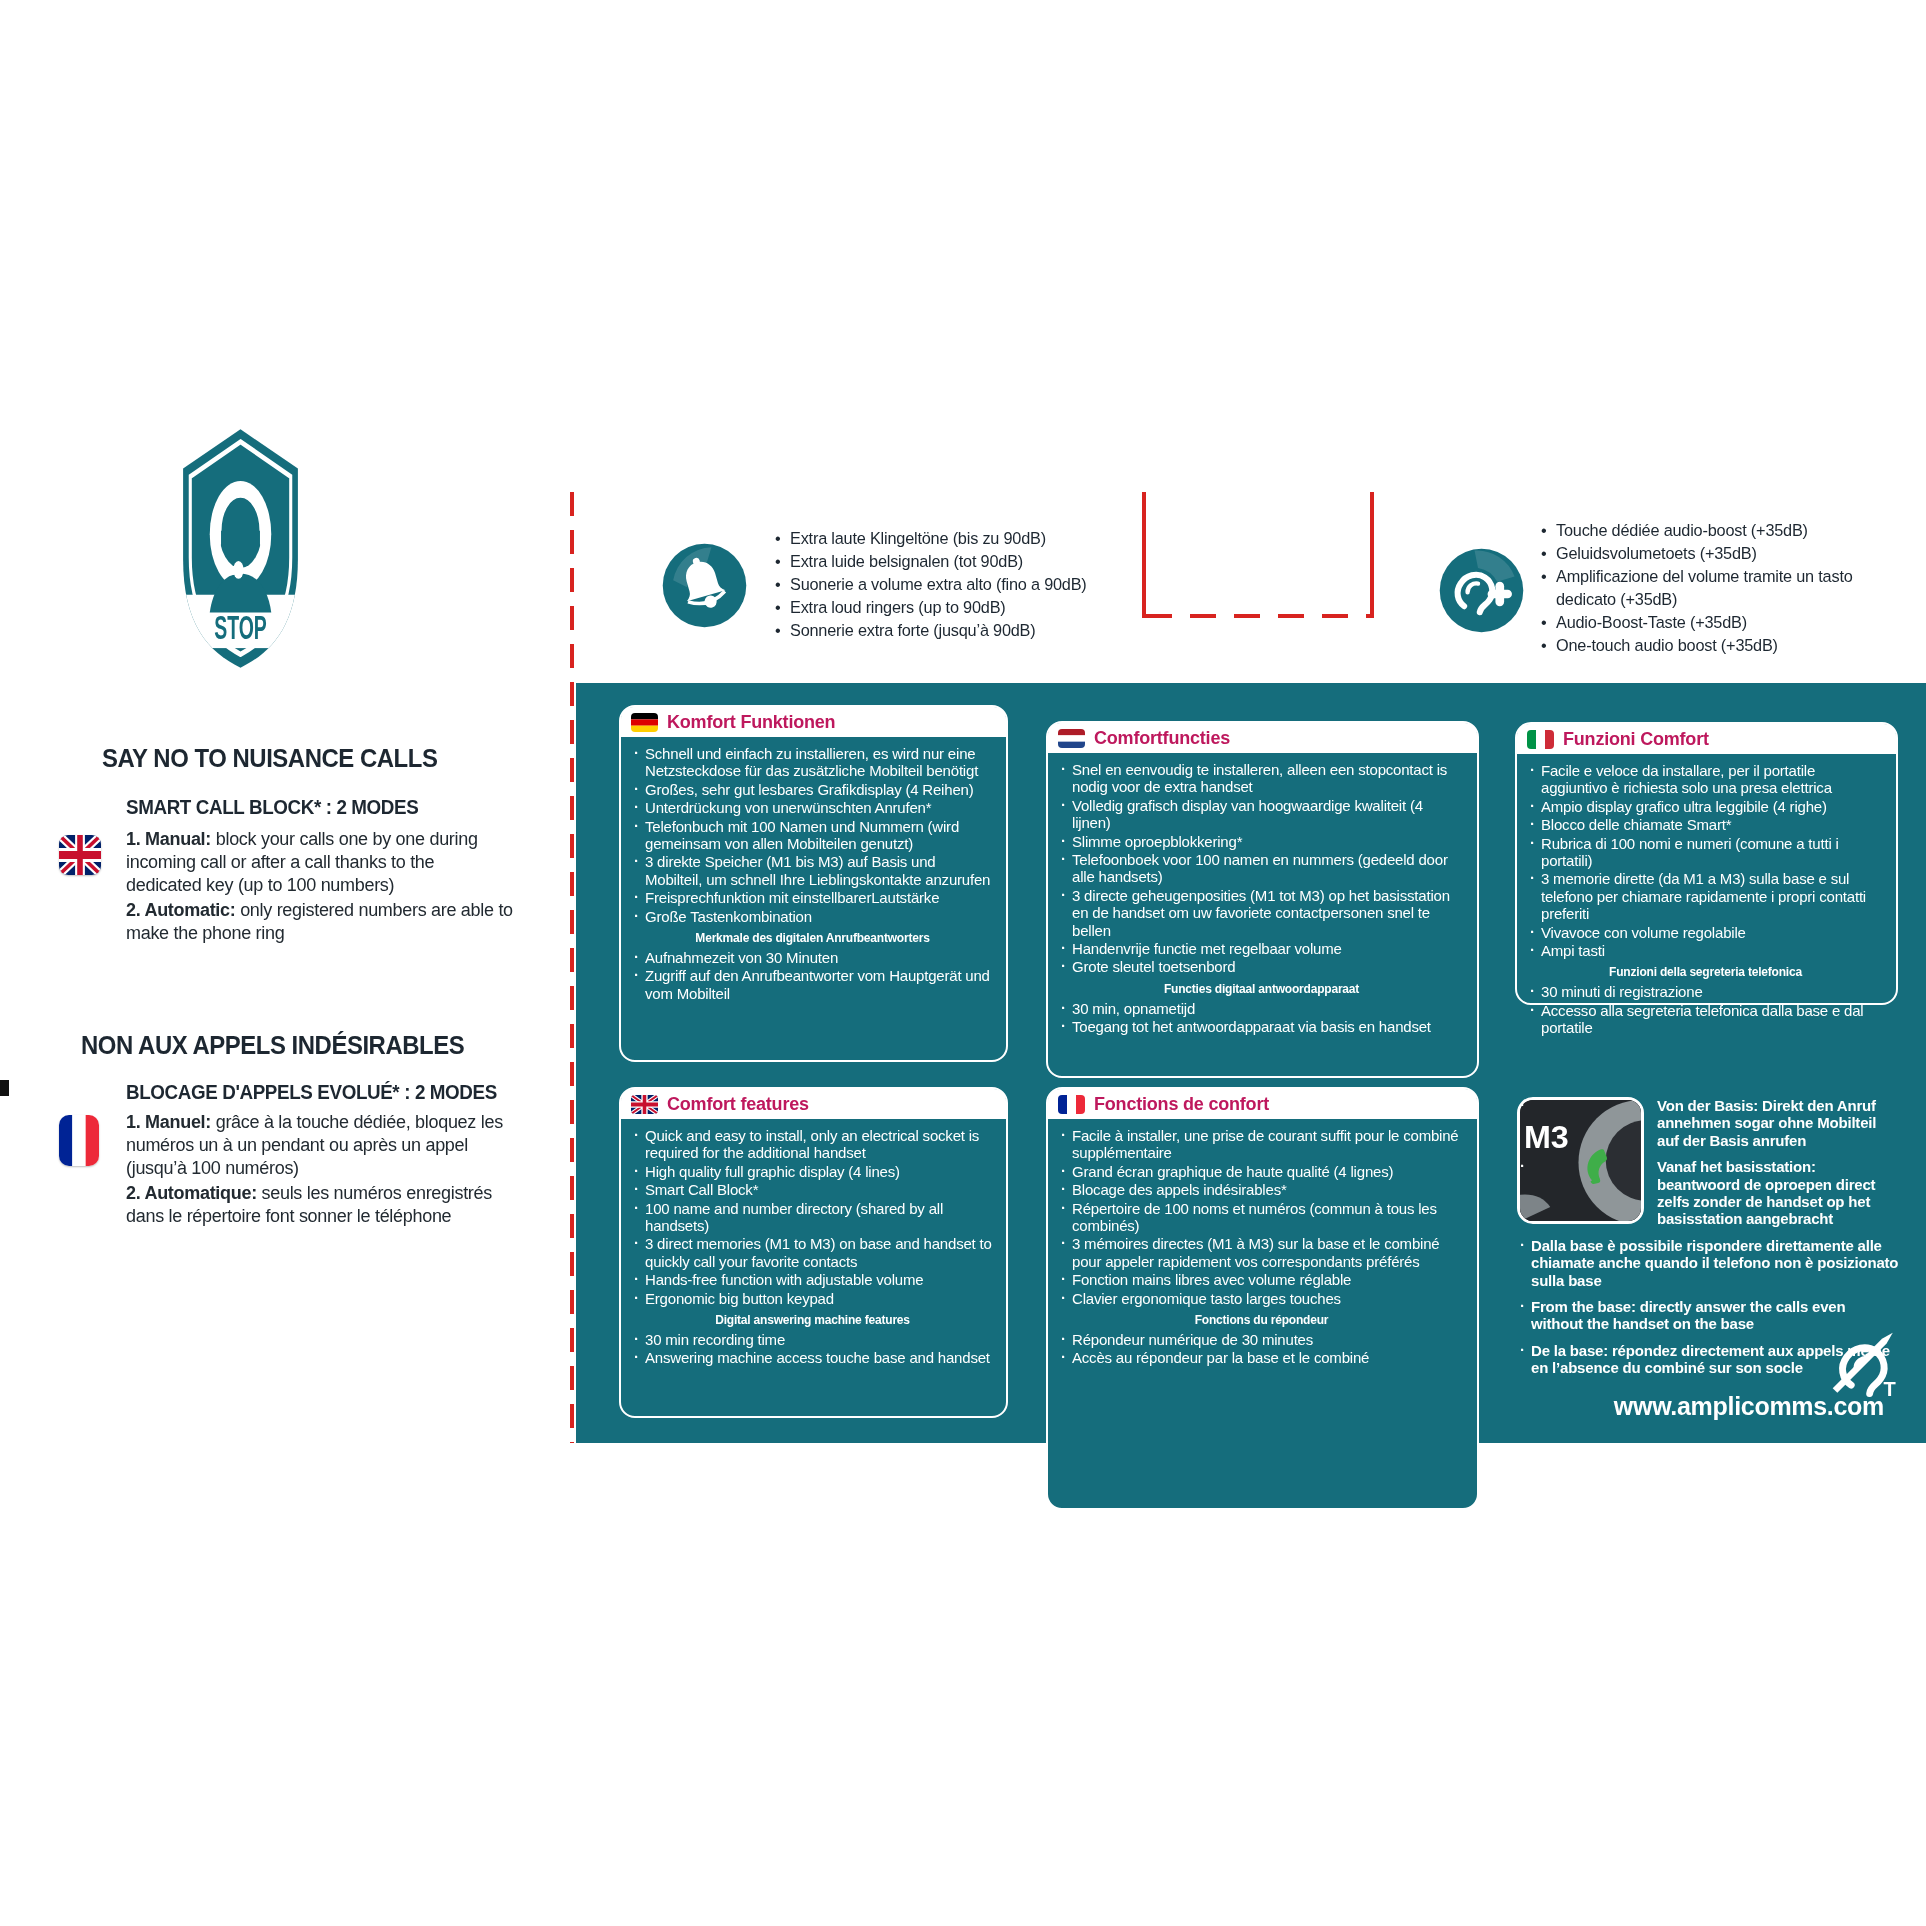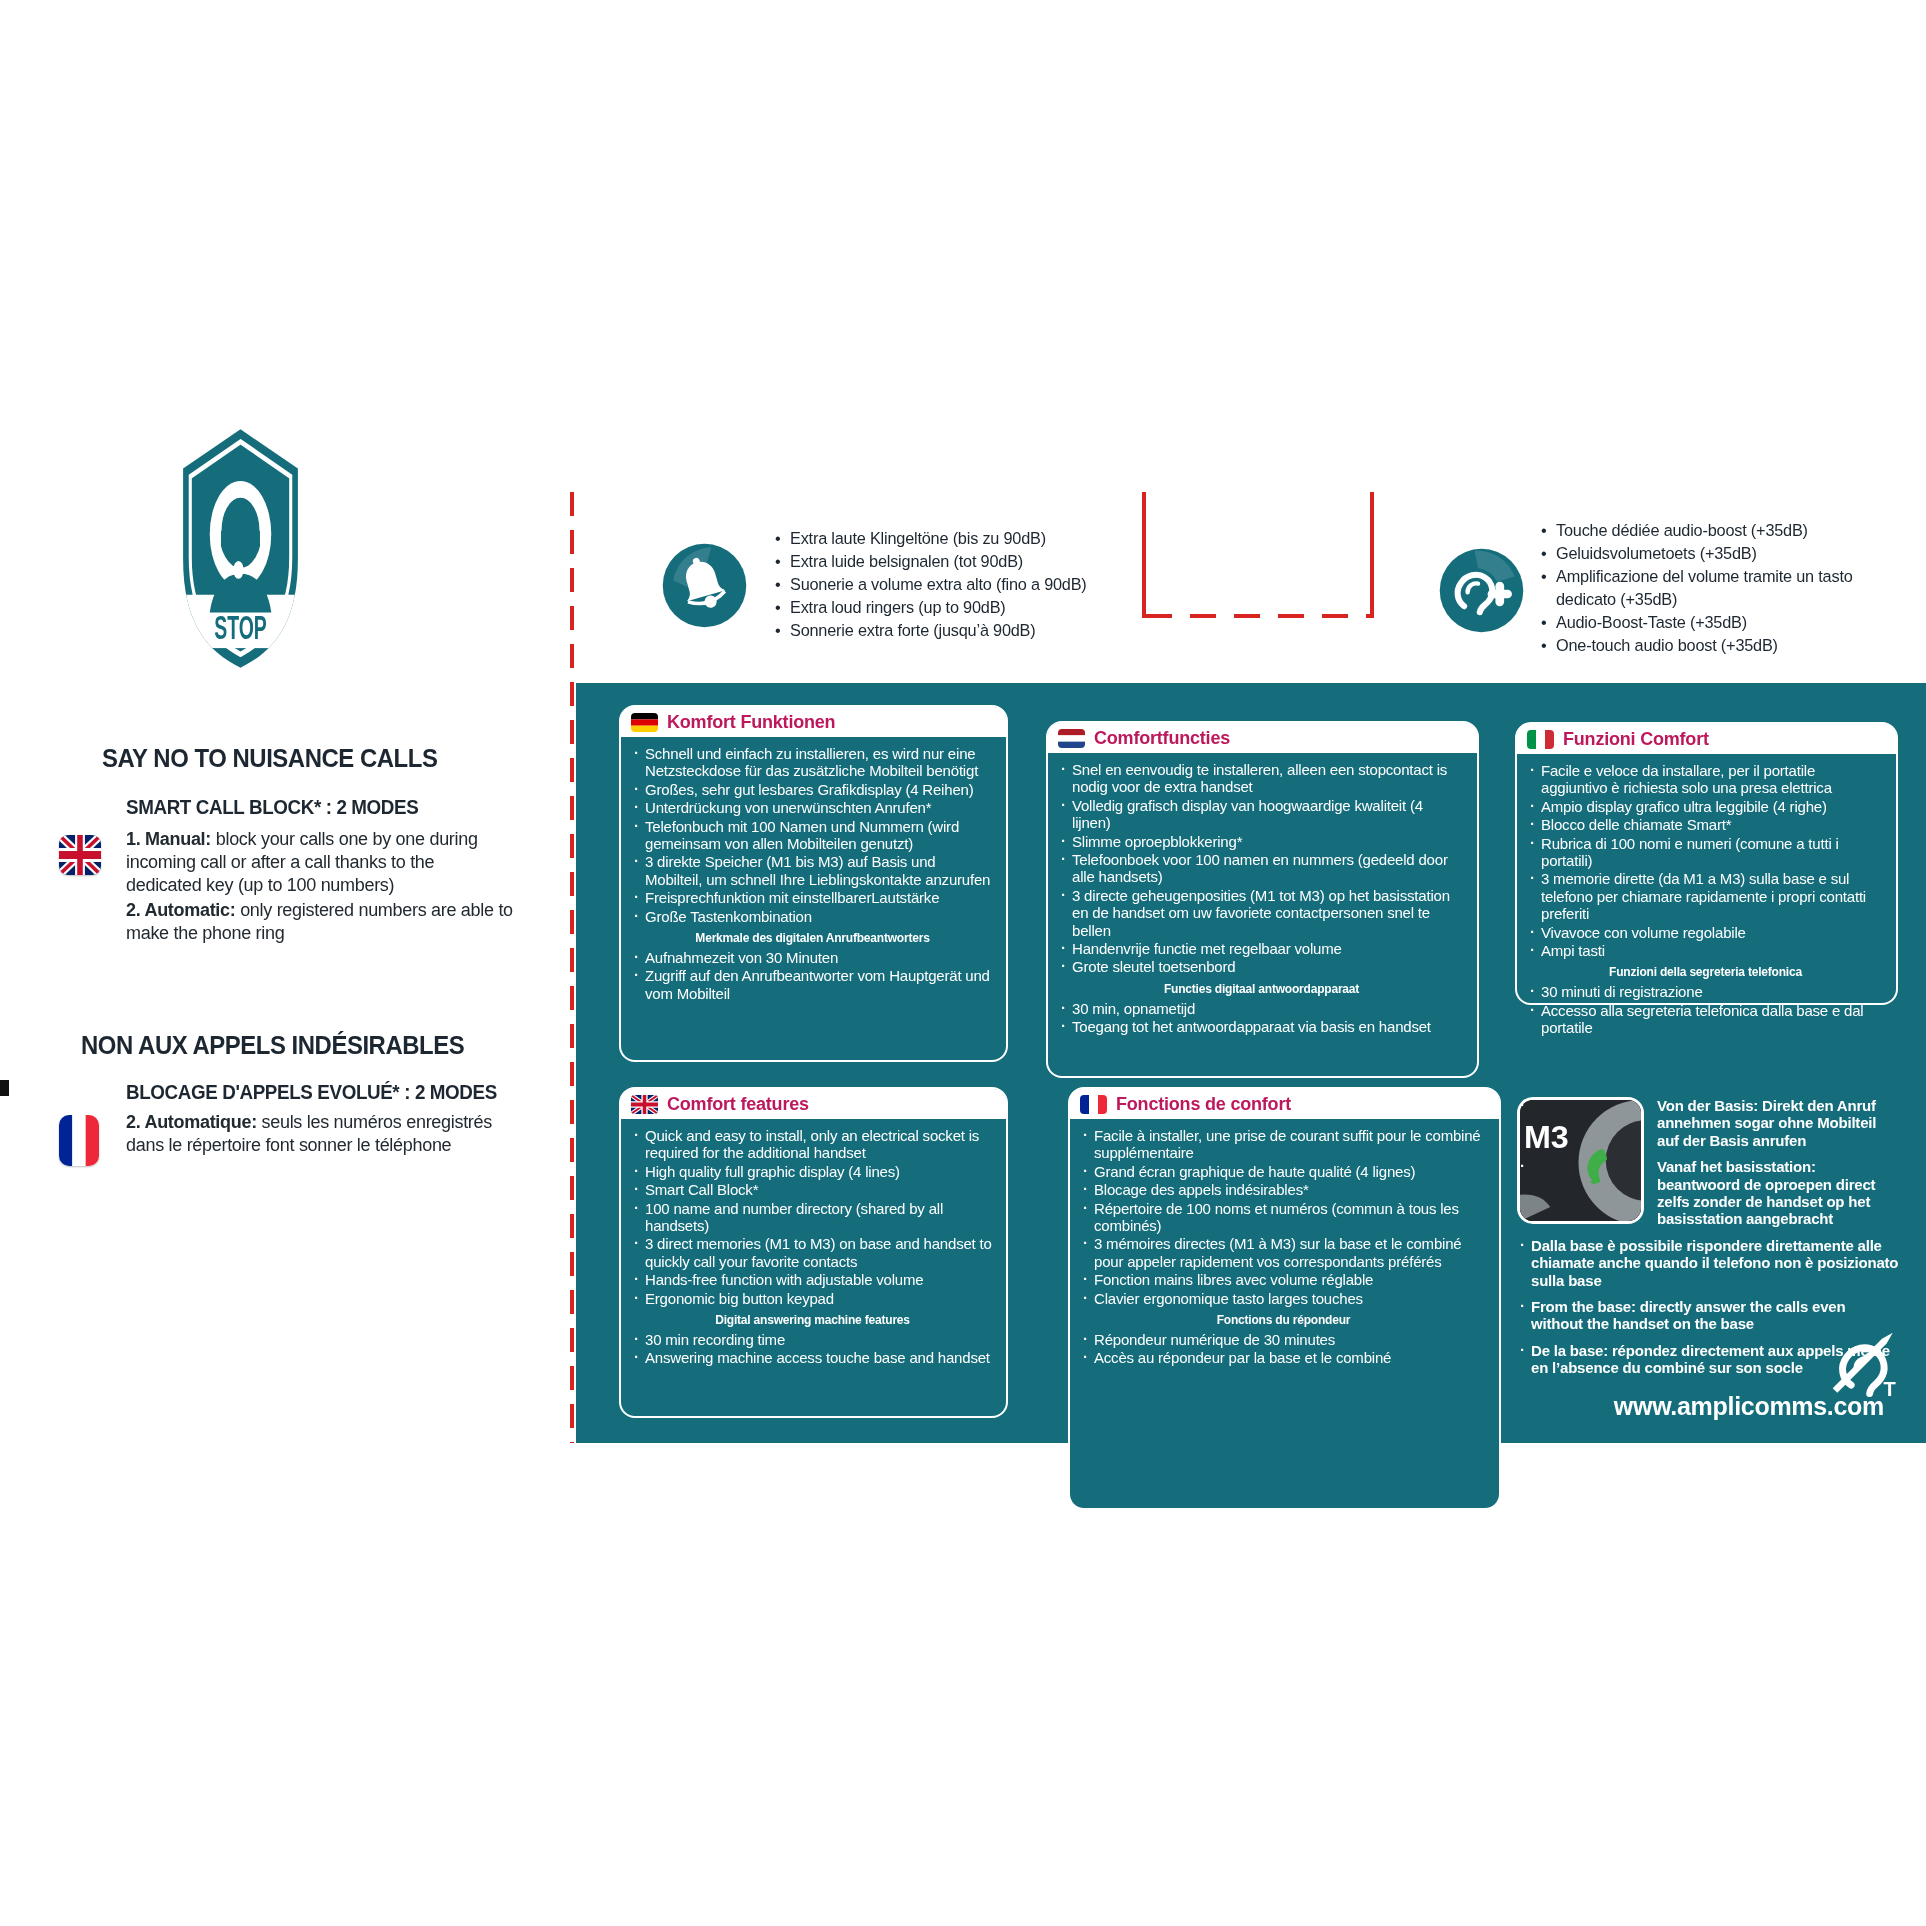--- a/index.html
+++ b/index.html
@@ -102,20 +102,21 @@
 
   <div class="abs flagbox" style="left:59px;top:1115px;width:40px;height:51px;border-radius:10px;">
     <svg width="40" height="51" viewBox="0 0 30 39" preserveAspectRatio="none">
       <rect width="10" height="39" fill="#002395"></rect>
         <rect x="10" width="10" height="39" fill="#fff"></rect>
         <rect x="20" width="10" height="39" fill="#ed2939"></rect>
     </svg>
   </div>
 
   <div class="abs left-body" style="left:126px;top:1111px;width:396px;">
+    <p><b>1. Manuel:</b><span> grâce à la touche dédiée, bloquez les numéros un à un pendant ou après un appel (jusqu’à 100 numéros)</span></p>
     <p><b>2. Automatique:</b><span> seuls les numéros enregistrés dans le répertoire font sonner le téléphone</span></p>
   </div>
 
   <div class="abs" style="left:0;top:1080px;width:9px;height:16px;background:#111;"></div>
 
   <div class="abs red-dash-v" style="left:570px;top:492px;height:951px;"></div>
   <div class="abs red-solid-v" style="left:1142px;top:492px;height:126px;"></div>
   <div class="abs red-solid-v" style="left:1370px;top:492px;height:126px;"></div>
   <div class="abs red-dash-h" style="left:1146px;top:614px;width:224px;"></div>
 
@@ -280,21 +281,21 @@
           </ul>
         <div class="box-sub">Digital answering machine features</div>
         <ul class="fl">
 
         <li>30 min recording time</li>
             <li>Answering machine access touche base and handset</li>
           </ul>
       </div>
     </div>
 
-    <div class="feature-box" style="left:492px;top:404px;width:433px;height:423px;">
+    <div class="feature-box" style="left:470px;top:404px;width:433px;height:423px;">
       <div class="hd">
         <div class="hdflag">
           <svg width="27" height="19" viewBox="0 0 3 2" preserveAspectRatio="none">
               <rect width="1" height="2" fill="#002395"></rect>
               <rect x="1" width="1" height="2" fill="#fff"></rect>
               <rect x="2" width="1" height="2" fill="#ed2939"></rect>
             </svg>
         </div>
         <span class="ttl">Fonctions de confort</span>
       </div>

